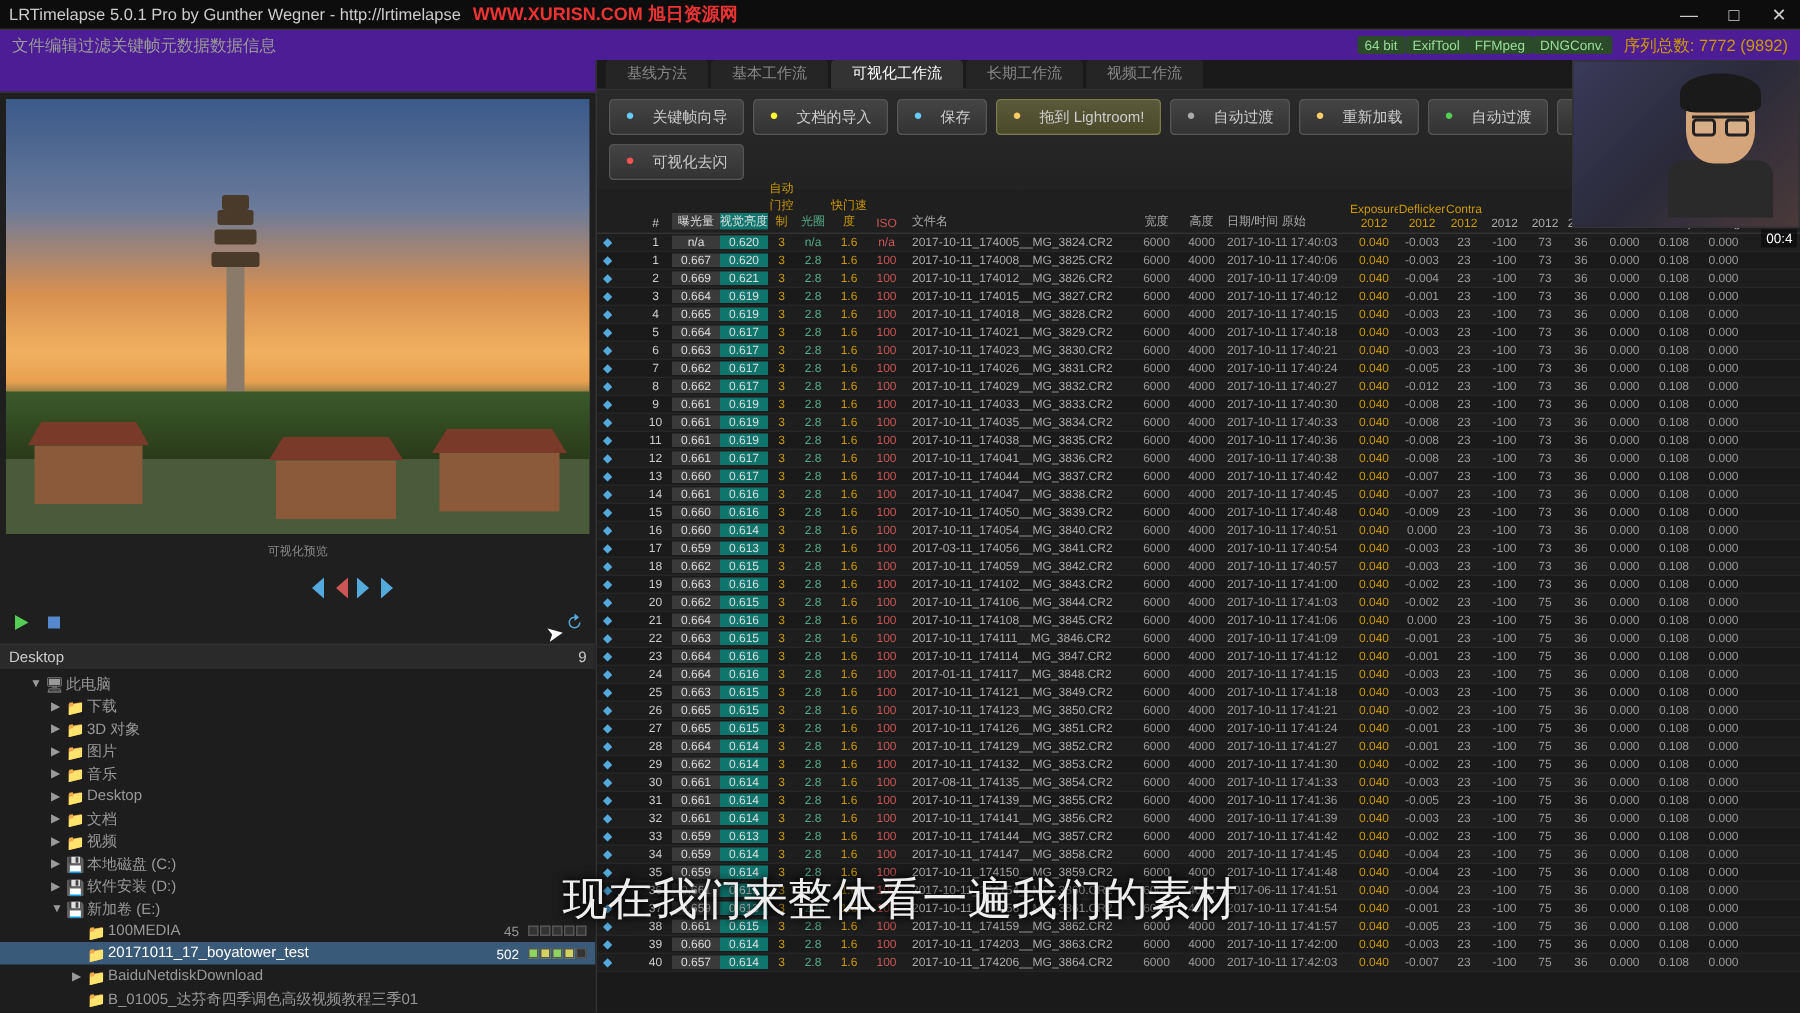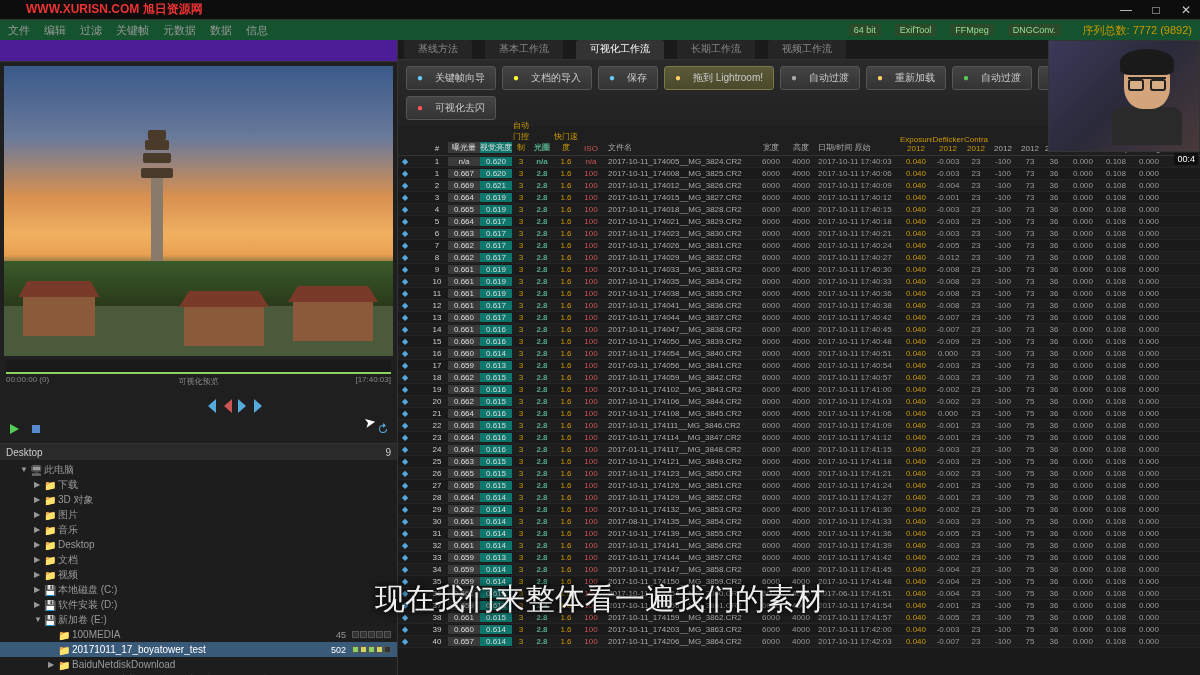--- a/index.html
+++ b/index.html
@@ -1,22 +1,22 @@
 <!DOCTYPE html>
 <html><head>
 <meta charset="utf-8">
 <style>
 *{margin:0;padding:0;box-sizing:border-box;font-family:"Microsoft YaHei",Arial,sans-serif;}
 body{background:#1a1a1a;color:#aaa;font-size:10px;width:1200px;height:675px;overflow:hidden;position:relative;}
 .titlebar{height:20px;background:#0d0d0d;display:flex;align-items:center;padding:0 6px;border-bottom:1px solid #333;}
 .titlebar .title{color:#ccc;font-size:11px;}
-.titlebar .watermark{color:#e33;font-size:12px;font-weight:bold;margin-left:20px;}
+.titlebar .watermark{color:#e33;font-size:12px;font-weight:bold;margin-left:8px;}
 .titlebar .winctl{margin-left:auto;display:flex;gap:14px;color:#ccc;font-size:12px;}
 .winbtn{cursor:pointer;width:16px;text-align:center;}
-.menubar{height:20px;background:#14532d;display:flex;align-items:center;gap:14px;padding:0 8px;color:#999;font-size:11px;}
+.menubar{height:20px;background:#4c1d95;display:flex;align-items:center;padding:0 8px;color:#999;font-size:11px;}
 .menubar .spacer{flex:1;}
 .badge{background:#2a4a2a;color:#9d9;padding:1px 5px;border-radius:2px;font-size:9px;}
 .body{display:flex;height:635px;}
 .left{width:435px;background:#1f1f1f;display:flex;flex-direction:column;border-right:1px solid #333;}
 .ltoolbar{height:22px;background:#4c1d95;display:flex;align-items:center;gap:8px;padding:0 6px;border-bottom:1px solid #333;flex-direction:column;}
 .lticon{width:14px;height:14px;color:#888;cursor:pointer;}
 .preview{height:290px;background:#111;position:relative;margin:4px;}
 .sky{position:absolute;inset:0;background:linear-gradient(180deg,#3a5a8a 0%,#6a7a9a 25%,#d89050 45%,#f0b060 58%,#e8a050 65%,#4a5a3a 70%);}
 .tower{position:absolute;left:137px;bottom:78px;width:32px;height:140px;}
 .tower::before{content:"";position:absolute;bottom:0;left:10px;width:12px;height:100px;background:#8a7a6a;}
@@ -45,36 +45,36 @@
 .ftico{width:10px;height:10px;margin-right:4px;}
 .ftcount{margin-left:auto;margin-right:6px;font-size:9px;}
 .ftboxes{display:flex;gap:1px;margin-right:6px;}
 .fbox{width:7px;height:7px;background:#333;border:1px solid #555;}
 .fbox.g{background:#8dd35f;}.fbox.y{background:#d3d35f;}
 .ind1{padding-left:20px;}.ind2{padding-left:34px;}.ind3{padding-left:48px;}
 .right{flex:1;background:#1a1a1a;display:flex;flex-direction:column;}
 .rhead{height:22px;display:flex;align-items:center;padding:0 8px;}
 .rlogo{font-size:13px;font-weight:bold;}
 .rlogo .lr{color:#3a8acc;}.rlogo .t{color:#ccc;}
-.rtabs{height:20px;display:flex;gap:13px;padding:0 6px;border-bottom:1px solid #333;}
+.rtabs{height:20px;display:flex;gap:2px;padding:0 6px;border-bottom:1px solid #333;}
 .rtab{padding:2px 14px;background:#252525;color:#888;font-size:10px;cursor:pointer;border-radius:3px 3px 0 0;}
 .rtab.active{background:#333;color:#fff;}
 .rbtns{padding:6px 8px;display:flex;flex-wrap:wrap;gap:6px;background:linear-gradient(180deg,#2a2a2a,#222);}
 .rbtn{height:24px;padding:0 10px;background:linear-gradient(180deg,#444,#333);border:1px solid #555;border-radius:3px;display:flex;align-items:center;gap:6px;font-size:10px;color:#ccc;cursor:pointer;}
 .rbtn.hl{background:linear-gradient(180deg,#5a5a3a,#4a4a2a);border-color:#7a7a4a;}
 .rbtn .bico{width:12px;height:12px;}
 .tablehdr{height:30px;background:#1f1f1f;display:flex;align-items:flex-end;padding-bottom:2px;border-bottom:1px solid #333;font-size:8px;}
 .tablehdr>div{text-align:center;overflow:hidden;}
 .tbody{flex:1;overflow:hidden;}
 .trow{height:12px;display:flex;align-items:center;font-size:8px;color:#999;border-bottom:1px solid #252525;}
 .trow:nth-child(odd){background:#1e1e1e;}
 .trow>div{text-align:center;overflow:hidden;white-space:nowrap;}
 .c-dia{width:14px;color:#5ad;}.c-key{width:14px;}.c-idx{width:22px;color:#ccc;}
 .c-v1{width:32px;background:#3a3a3a;color:#ddd;}.c-v2{width:32px;background:#0f766e;color:#ddd;}
-.c-n1{width:18px;color:#c90;}.c-n2{width:24px;color:#5a8;font-weight:bold;}.c-n3{width:24px;color:#c90;}.c-n4{width:26px;color:#c55;}
+.c-n1{width:18px;color:#c90;}.c-n2{width:24px;color:#5a8;}.c-n3{width:24px;color:#c90;}.c-n4{width:26px;color:#c55;}
 .c-fn{width:152px;text-align:left !important;padding-left:4px;color:#aaa;}
 .c-w1{width:30px;}.c-w2{width:30px;}
 .c-dt{width:84px;text-align:left !important;padding-left:2px;}
 .c-e1{width:32px;color:#c90;}.c-e2{width:32px;}.c-e3{width:24px;}.c-e4{width:30px;}.c-e5{width:24px;}.c-e6{width:24px;}
 .c-x1{width:34px;}.c-x2{width:32px;}.c-x3{width:34px;}
 .hdr-orange{color:#c90;}
 .subtitle{position:absolute;bottom:55px;left:50%;transform:translateX(-50%);font-size:30px;color:#eee;text-shadow:0 0 4px #000,0 0 8px #000;white-space:nowrap;z-index:50;}
 .cursor{position:absolute;left:364px;top:414px;z-index:60;font-size:14px;color:#fff;transform:rotate(-10deg);}
 .webcam{position:absolute;right:0;top:40px;width:152px;height:112px;background:#2a2a3a;z-index:40;border:1px solid #333;}
 .webcam .person{position:absolute;right:16px;top:14px;width:72px;height:90px;}
@@ -83,20 +83,21 @@
 .webcam .glasses{position:absolute;top:22px;left:4px;right:4px;height:10px;border-top:2px solid #222;display:flex;justify-content:space-between;}
 .webcam .lens{width:16px;height:12px;border:2px solid #222;border-radius:3px;background:rgba(255,255,255,0.1);}
 .webcam .body{width:70px;height:38px;background:#2a2a2a;margin:-2px auto 0;border-radius:10px 10px 0 0;}
 .webcam .bg{position:absolute;inset:0;background:linear-gradient(135deg,#3a3a5a 0%,#2a2a3a 50%,#4a3a3a 100%);}
 .timestamp{position:absolute;right:2px;top:153px;font-size:9px;color:#fff;z-index:41;background:rgba(0,0,0,0.5);padding:1px 3px;}
 </style>
 </head>
 <body>
 
 <div class="titlebar">
+  <span class="title">LRTimelapse 5.0.1 Pro by Gunther Wegner - http://lrtimelapse</span>
   <span class="watermark">WWW.XURISN.COM 旭日资源网</span>
   <div class="winctl">
     <span class="winbtn">—</span>
     <span class="winbtn">□</span>
     <span class="winbtn">✕</span>
   </div>
 </div>
 
 <div class="menubar">
   <span>文件</span>
@@ -152,24 +153,20 @@
         <div class="pav pav2">
             <div class="proof"></div>
             <div class="pbody"></div>
           </div>
         <div class="pav pav3">
             <div class="proof"></div>
             <div class="pbody"></div>
           </div>
       </div>
     </div>
-    <div class="timeline">
-      <span class="tlab" style="left:0">00:00:00 (0)</span>
-      <span class="tlab" style="right:0">[17:40:03]</span>
-    </div>
     <div class="vischk">可视化预览</div>
     <div class="scrubber">
       <div class="markers">
         <svg class="marker" viewBox="0 0 10 14">
             <path d="M10 0L2 7l8 7z M2 0v14" fill="#5ad"></path>
           </svg>
         <svg class="marker" viewBox="0 0 10 14">
             <path d="M10 0L2 7l8 7z" fill="#c55"></path>
           </svg>
         <svg class="marker" viewBox="0 0 10 14">

